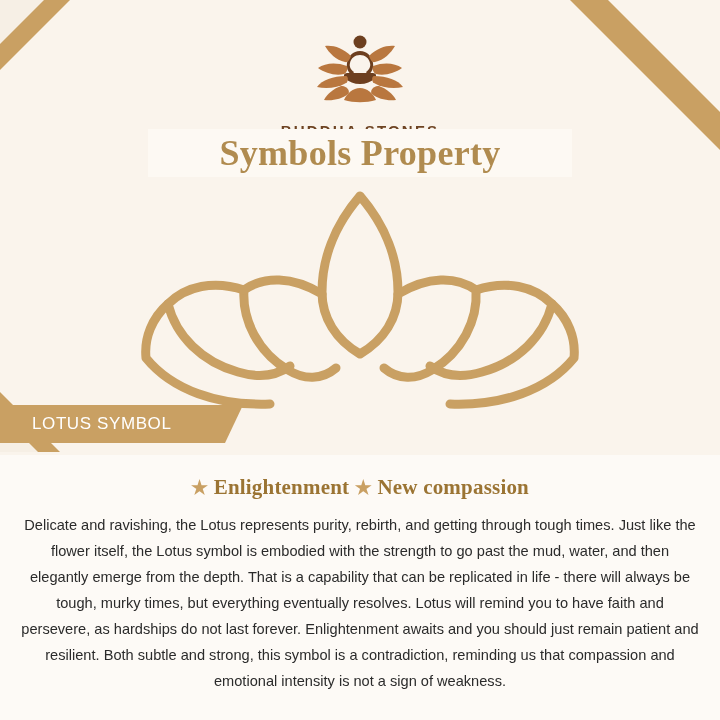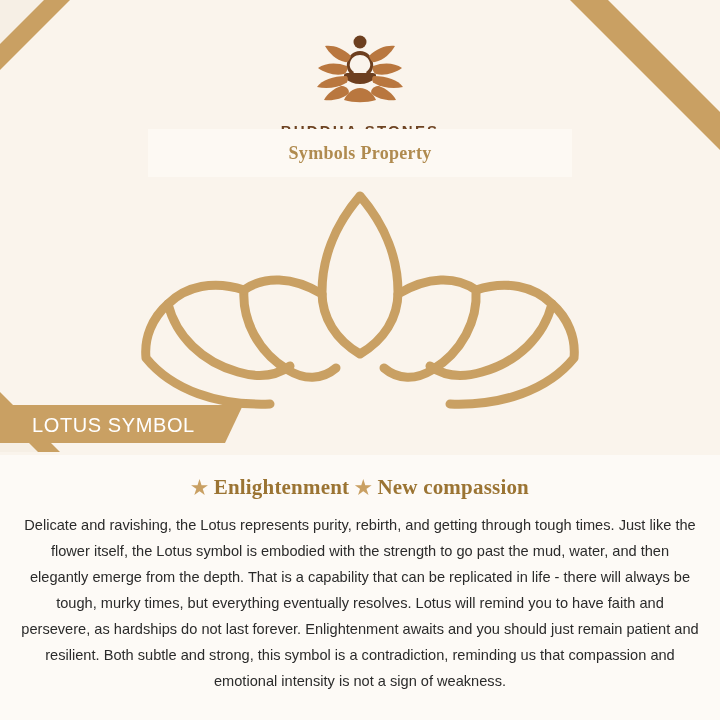--- a/index.html
+++ b/index.html
@@ -91,21 +91,21 @@
     top: 129px;
     left: 148px;
     width: 424px;
     height: 48px;
     background: #fdf9f3;
     display: flex;
     align-items: center;
     justify-content: center;
   }
   .title-band .title-text {
-    font-size: 18px;
+    font-size: 36px;
     font-weight: bold;
     color: #b08b4f;
     font-family: "Liberation Serif", serif;
     letter-spacing: 0.3px;
   }
 
   
   .lotus-art {
     position: absolute;
     top: 182px;
@@ -129,21 +129,21 @@
     top: 0;
     left: 225px;
     width: 0; height: 0;
     border-top: 38px solid #c9a063;
     border-right: 18px solid transparent;
   }
   .label-bar .label-text {
     position: absolute;
     left: 32px;
     top: 9px;
-    font-size: 20px;
+    font-size: 17px;
     color: #ffffff;
     letter-spacing: 0.6px;
   }
 
   
   .text-panel {
     position: absolute;
     left: 0;
     top: 455px;
     width: 720px;

